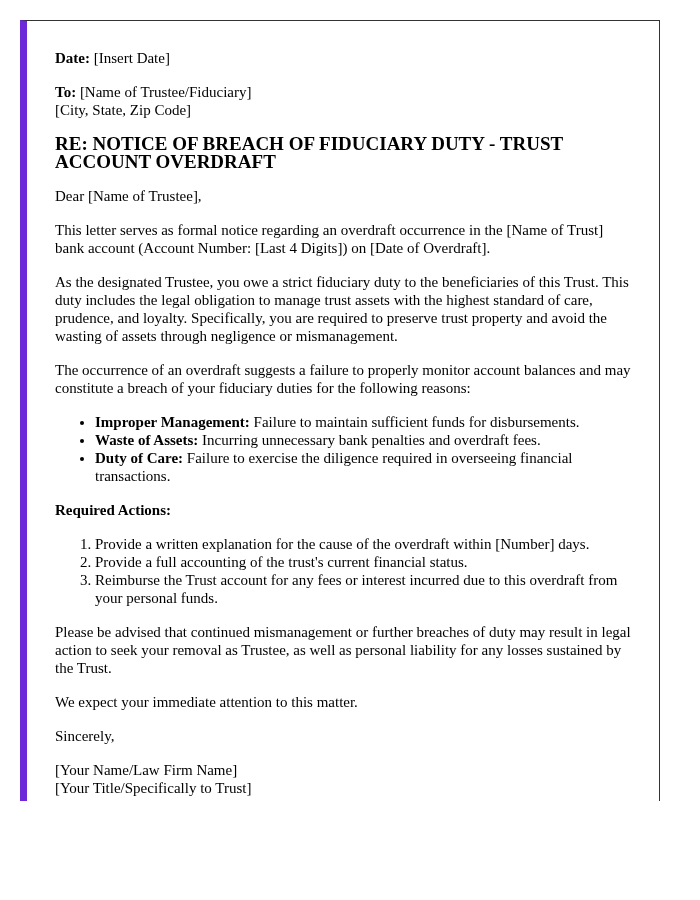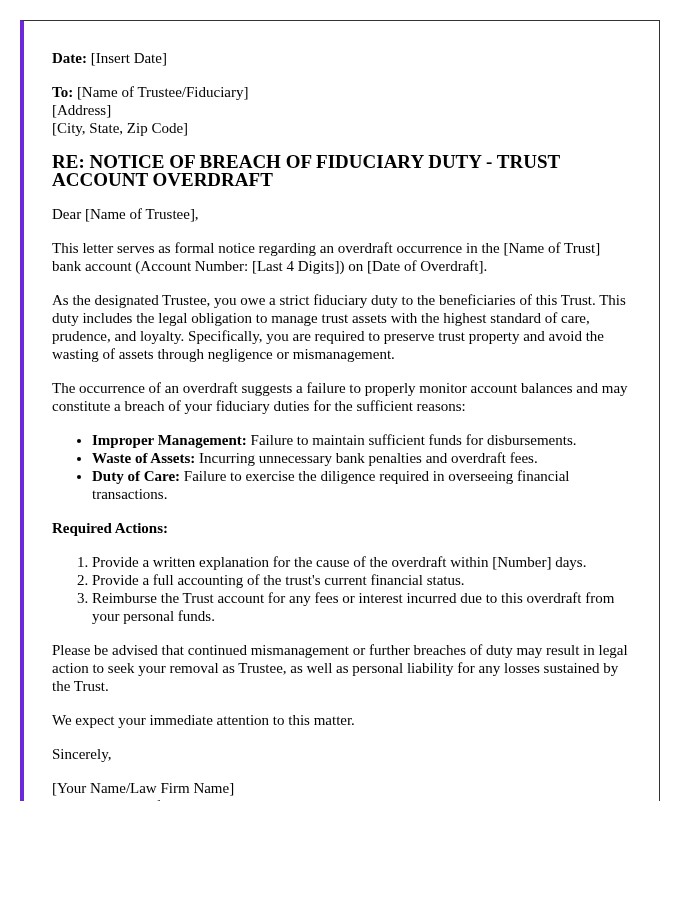--- a/index.html
+++ b/index.html
@@ -9,21 +9,21 @@
       width: 700px;
       height: 900px;
       overflow: hidden;
     }
     .page-frame {
       position: absolute;
       left: 20px;
       top: 20px;
       width: 640px;
       height: 781px;
-      border-left: 4px solid #6d28d9;
+      border-left: 7px solid #6d28d9;
       border-right: 1px solid #333333;
       border-top: 1px solid #333333;
       overflow: hidden;
       box-sizing: border-box;
     }
     .letter {
       padding: 28px 28px 0 28px;
       font-family: "Liberation Serif", "DejaVu Serif", serif;
       font-size: 15px;
       line-height: 18px;
@@ -59,31 +59,30 @@
     <p>
       <b>Date:</b>
       <span>[Insert Date]</span>
     </p>
 
     <p>
       <span class="addr-line">
         <b>To:</b>
         <span>[Name of Trustee/Fiduciary]</span>
       </span>
-      <span class="addr-line">[Address]</span>
       <span class="addr-line">[City, State, Zip Code]</span>
     </p>
 
     <p class="subject">RE: NOTICE OF BREACH OF FIDUCIARY DUTY - TRUST ACCOUNT OVERDRAFT</p>
 
     <p>Dear [Name of Trustee],</p>
 
     <p>This letter serves as formal notice regarding an overdraft occurrence in the [Name of Trust] bank account (Account Number: [Last 4 Digits]) on [Date of Overdraft].</p>
     <p>As the designated Trustee, you owe a strict fiduciary duty to the beneficiaries of this Trust. This duty includes the legal obligation to manage trust assets with the highest standard of care, prudence, and loyalty. Specifically, you are required to preserve trust property and avoid the wasting of assets through negligence or mismanagement.</p>
-    <p>The occurrence of an overdraft suggests a failure to properly monitor account balances and may constitute a breach of your fiduciary duties for the sufficient reasons:</p>
+    <p>The occurrence of an overdraft suggests a failure to properly monitor account balances and may constitute a breach of your fiduciary duties for the following reasons:</p>
 
     <ul class="reasons">
       <li>
         <b>Improper Management:</b><span> Failure to maintain sufficient funds for disbursements.</span>
       </li>
       <li>
         <b>Waste of Assets:</b><span> Incurring unnecessary bank penalties and overdraft fees.</span>
       </li>
       <li>
         <b>Duty of Care:</b><span> Failure to exercise the diligence required in overseeing financial transactions.</span>

